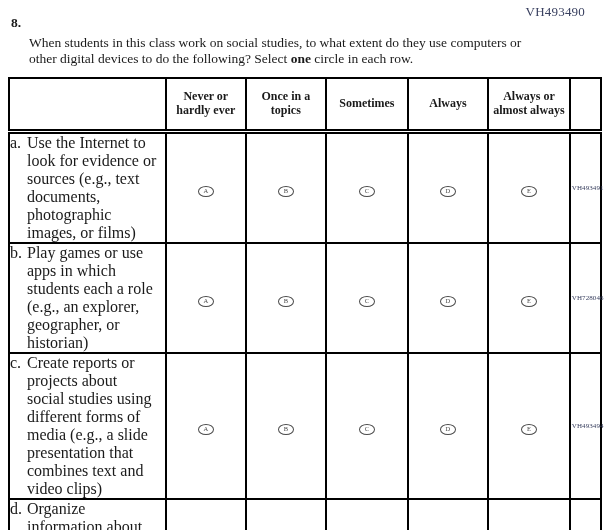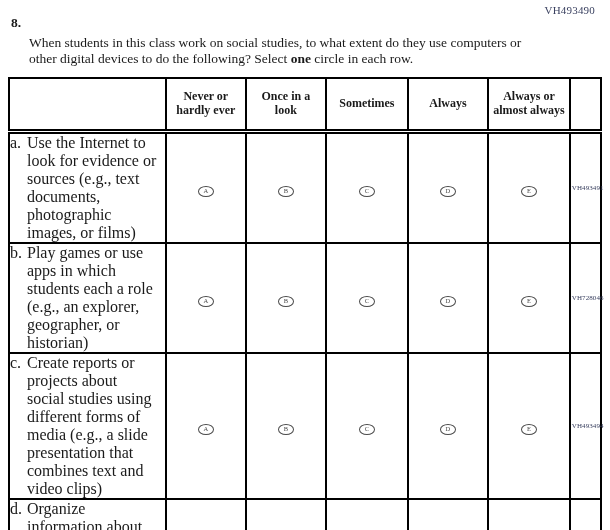--- a/index.html
+++ b/index.html
@@ -11,22 +11,22 @@
     width: 610px;
     height: 530px;
     overflow: hidden;
     font-family: "Liberation Serif", "DejaVu Serif", serif;
     color: #1a1a1a;
     position: relative;
   }
   .page-code {
     position: absolute;
     top: 4px;
-    right: 15px;
-    font-size: 11px;
+    right: 25px;
+    font-size: 13px;
     color: #3a4160;
     letter-spacing: 0.2px;
   }
   .question {
     display: flex;
     margin: 15px 60px 0 11px;
     font-size: 13.5px;
     line-height: 1.22;
   }
   .question .qnum {
@@ -104,21 +104,21 @@
     <col style="width:80px">
     <col style="width:81px">
     <col style="width:80px">
     <col style="width:81px">
     <col style="width:31px">
   </colgroup>
   <thead>
     <tr>
         <th></th>
         <th>Never or hardly ever</th>
-        <th>Once in a look</th>
+        <th>Once in a topics</th>
         <th>Sometimes</th>
         <th>Always</th>
         <th>Always or almost always</th>
         <th></th>
       </tr>
   </thead>
   <tbody>
       <tr style="height: 92px;">
         <td>
           <div class="label-wrap">

